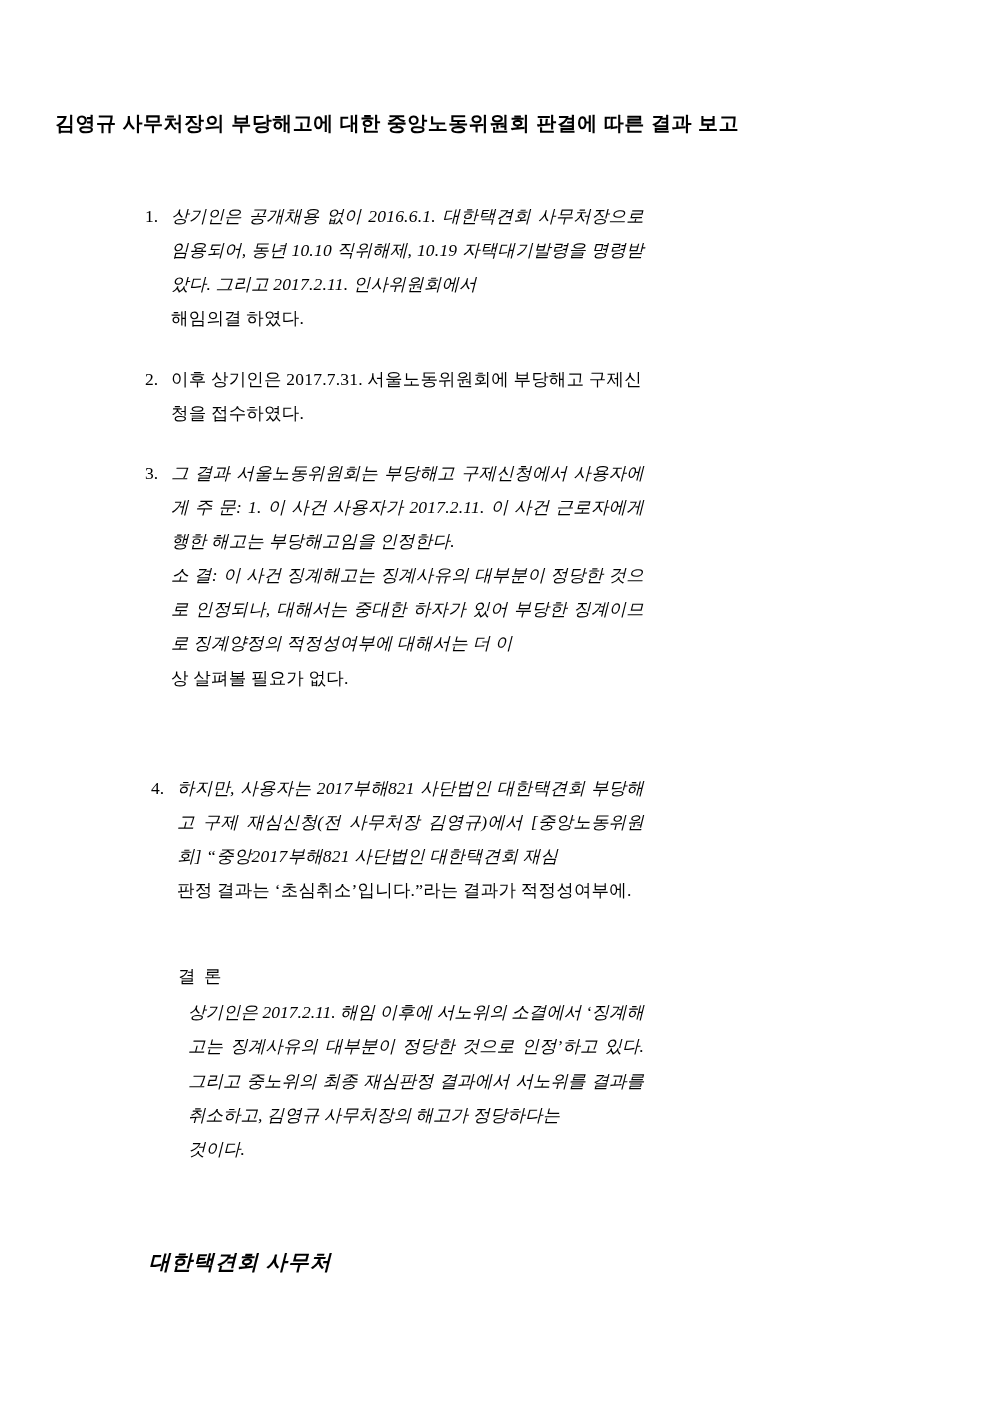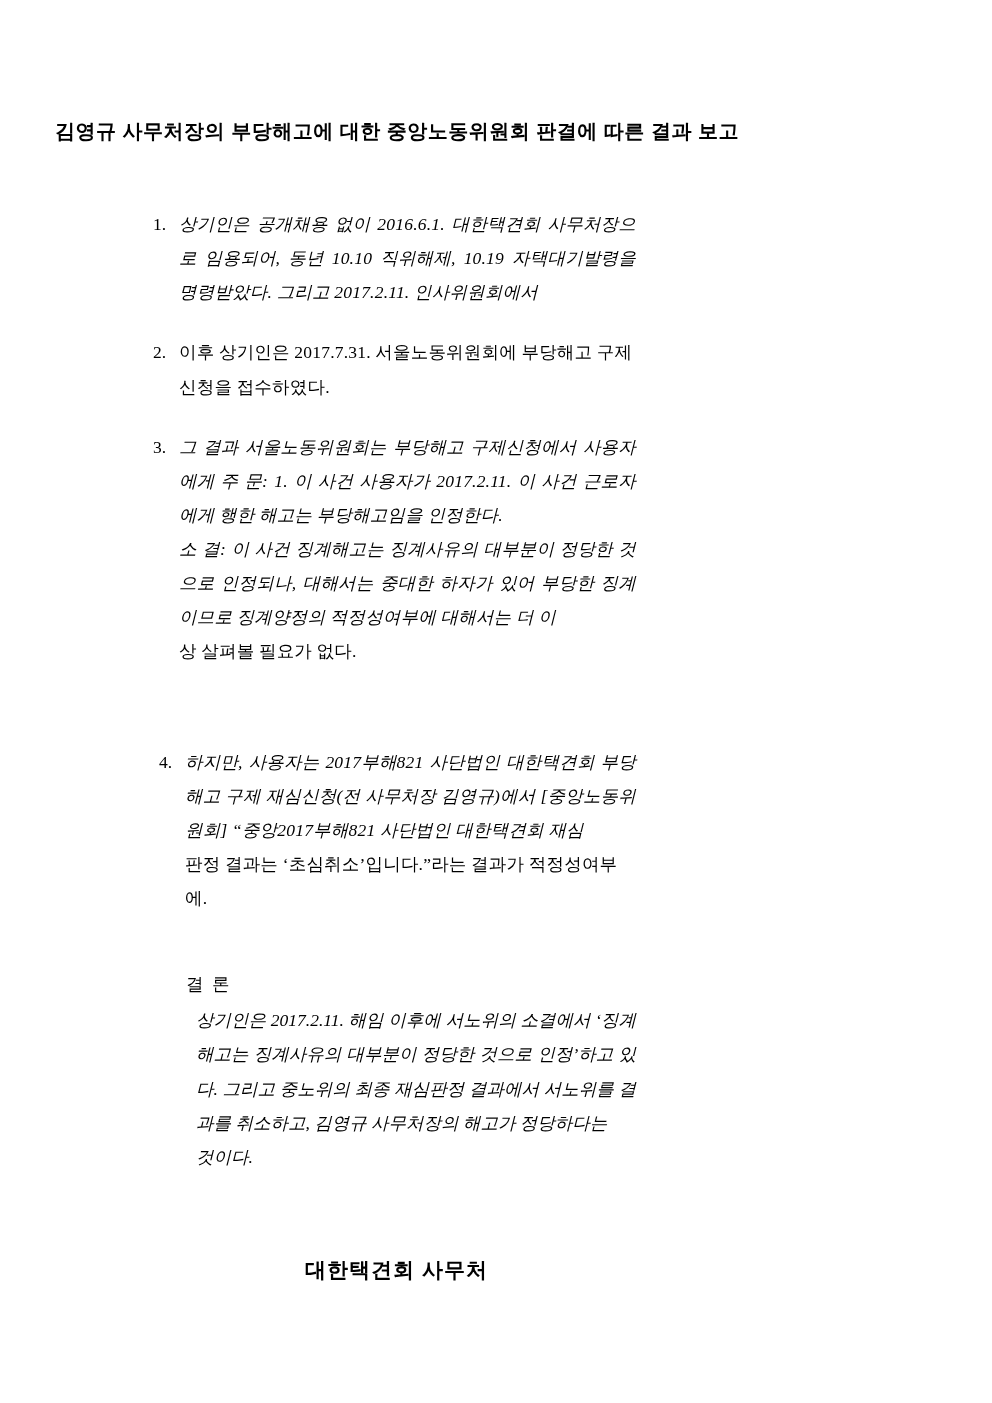--- a/index.html
+++ b/index.html
@@ -12,21 +12,21 @@
     height: 1403px;
     font-family: "Liberation Serif", "DejaVu Serif", serif;
     color: #000000;
     position: relative;
     overflow: hidden;
   }
   .page {
     width: 784px;
     height: 1403px;
     box-sizing: border-box;
-    padding: 8px;
+    padding: 0;
     position: relative;
   }
   .doc-title {
     font-family: "Liberation Sans", "DejaVu Sans", sans-serif;
     font-weight: bold;
     font-size: 20px;
     text-align: center;
     letter-spacing: 0.5px;
     margin: 0;
     padding-top: 110px;
@@ -92,41 +92,43 @@
     text-align: justify;
     text-justify: inter-character;
     padding-left: 10px;
   }
   .conclusion-body p {
     margin: 0;
     font-style: italic;
   }
   .signature {
     margin-top: 82px;
-    text-align: center;
+    text-align: left;
     font-family: "Liberation Sans", "DejaVu Sans", sans-serif;
     font-weight: bold;
     font-size: 21px;
     letter-spacing: 1px;
     padding-left: 4px;
+    font-style: italic;
   }
 </style>
 </head>
 <body>
 
 <div class="page">
 
   <h1 class="doc-title">김영규 사무처장의 부당해고에 대한 중앙노동위원회 판결에 따른 결과 보고</h1>
 
   <div class="body-block">
 
     <div class="item">
       <div class="item-num">1.</div>
       <div class="item-body">
         <p class="justify">상기인은 공개채용 없이 2016.6.1. 대한택견회 사무처장으로 임용되어, 동년 10.10 직위해제, 10.19 자택대기발령을 명령받았다. 그리고 2017.2.11. 인사위원회에서</p>
+        <p class="lastline">해임의결 하였다.</p>
       </div>
     </div>
 
     <div class="item">
       <div class="item-num">2.</div>
       <div class="item-body">
         <p class="lastline">이후 상기인은 2017.7.31. 서울노동위원회에 부당해고 구제신청을 접수하였다.</p>
       </div>
     </div>
 

